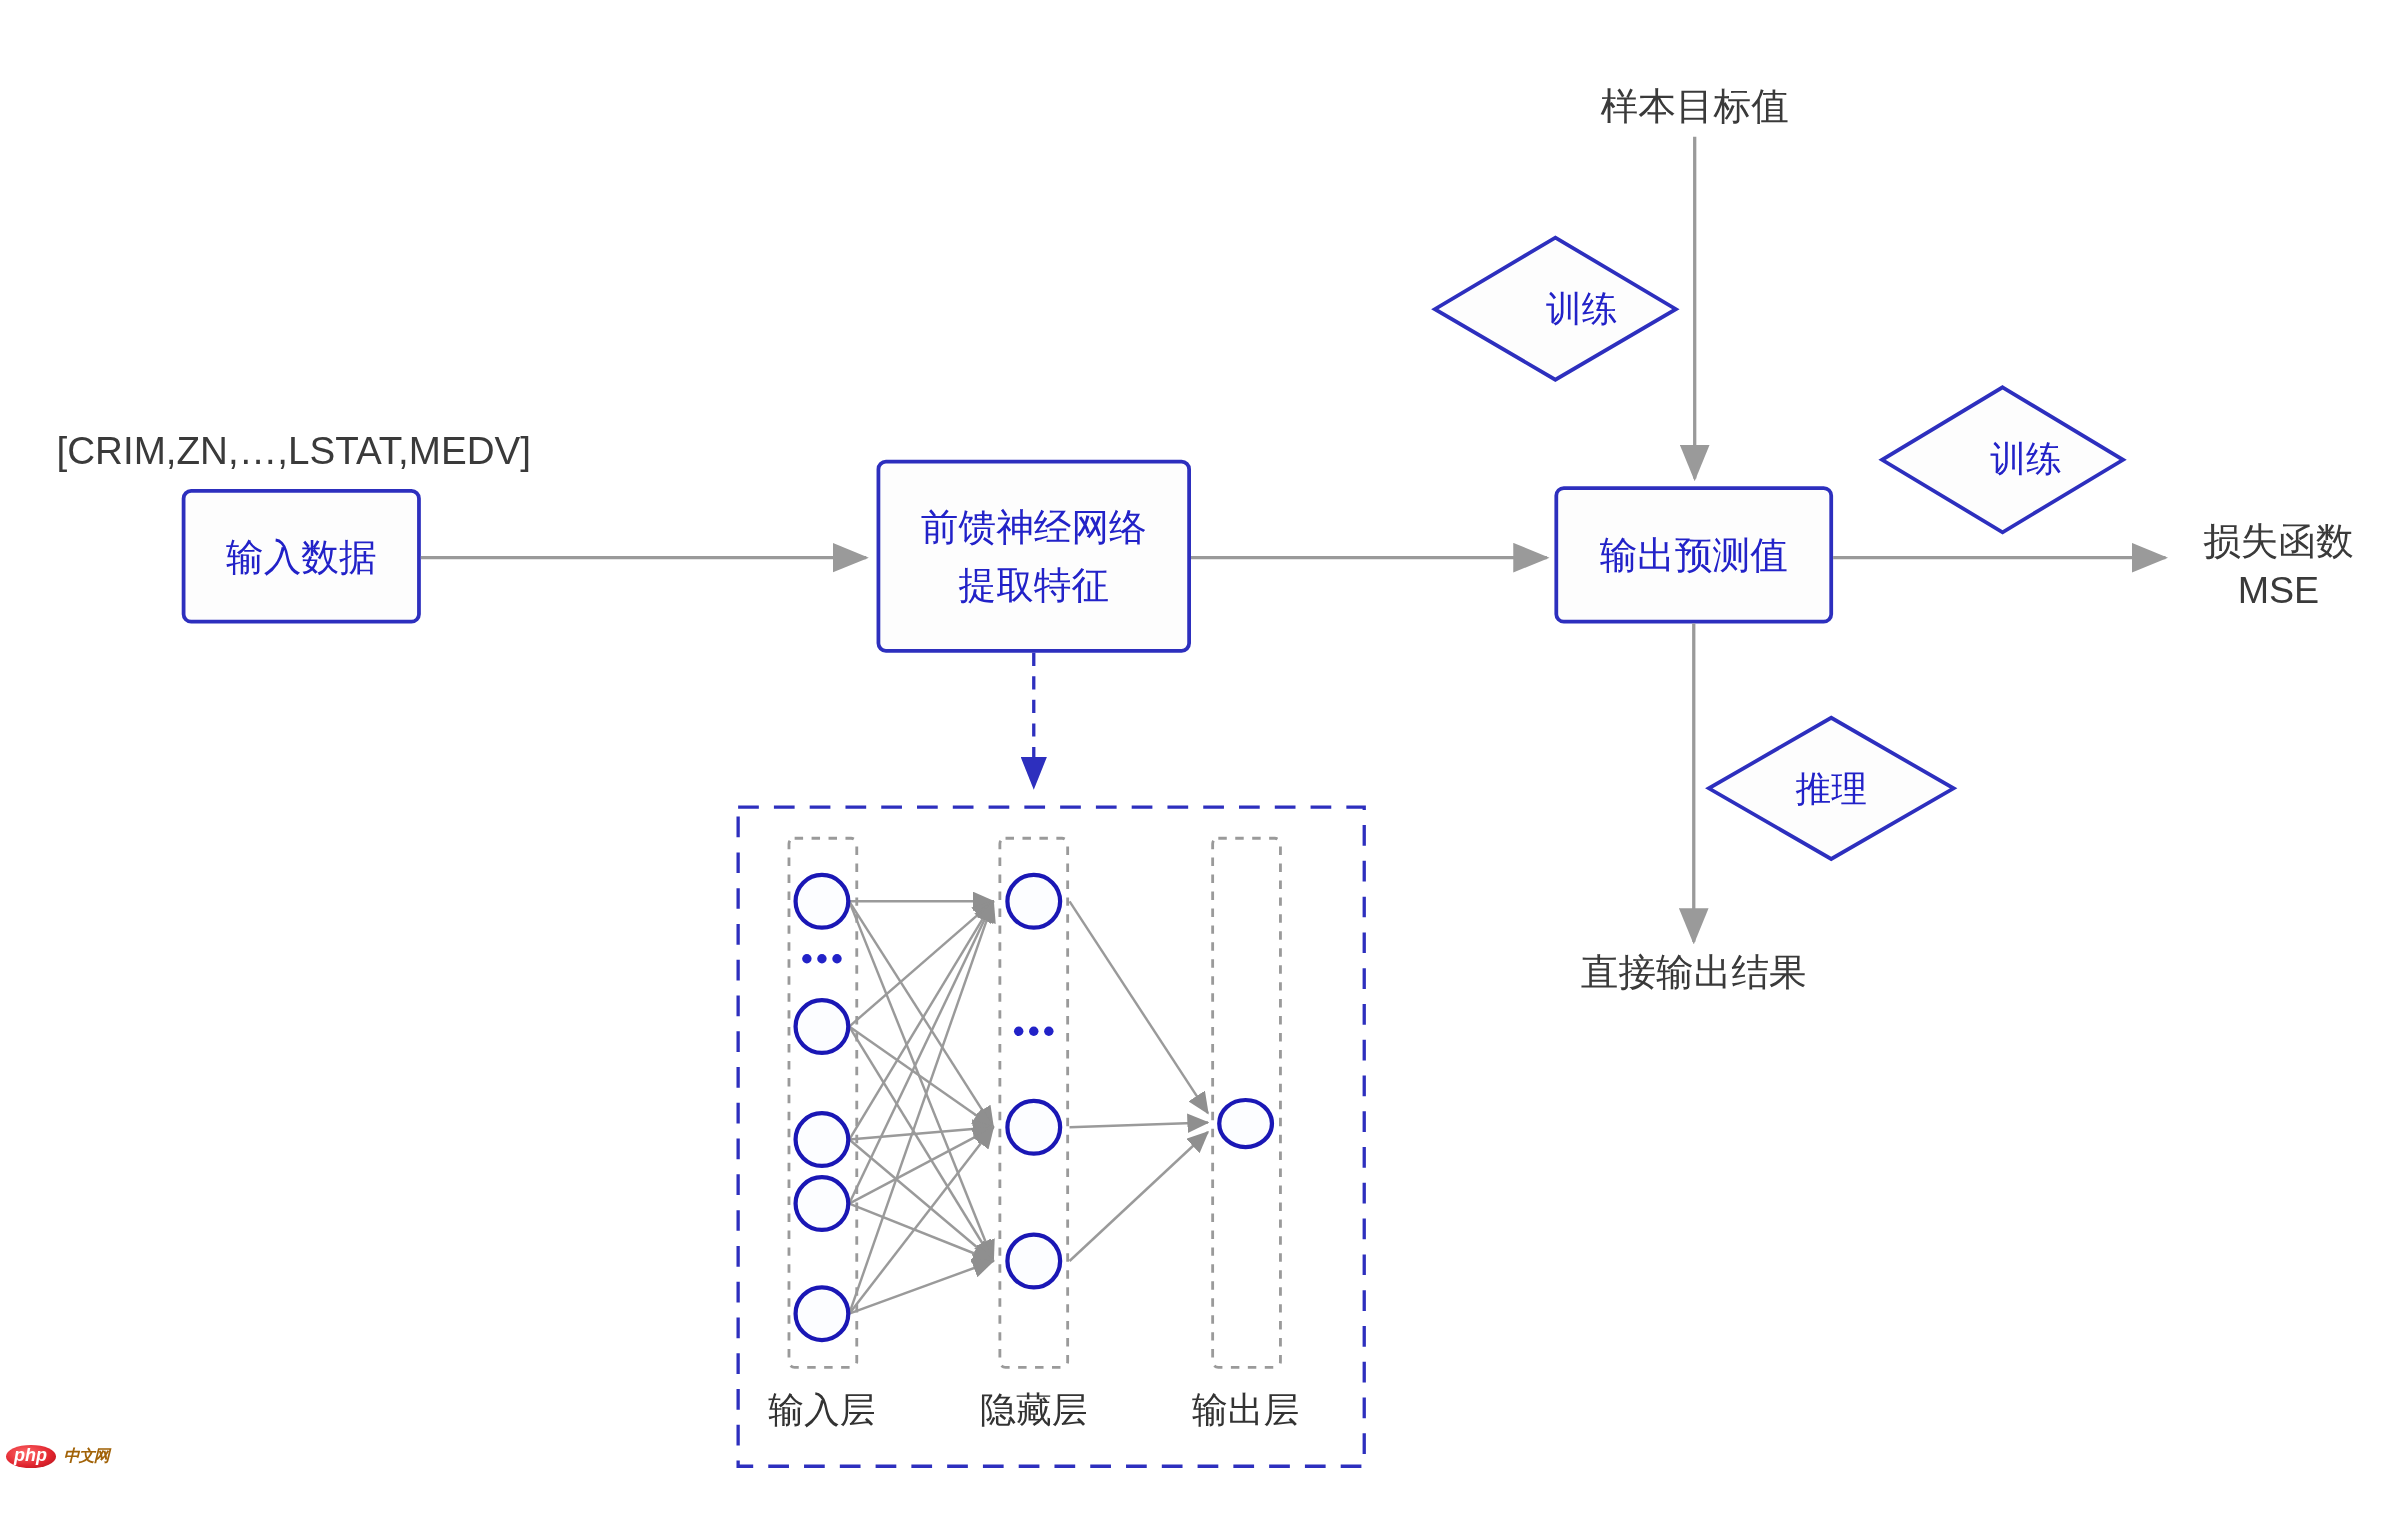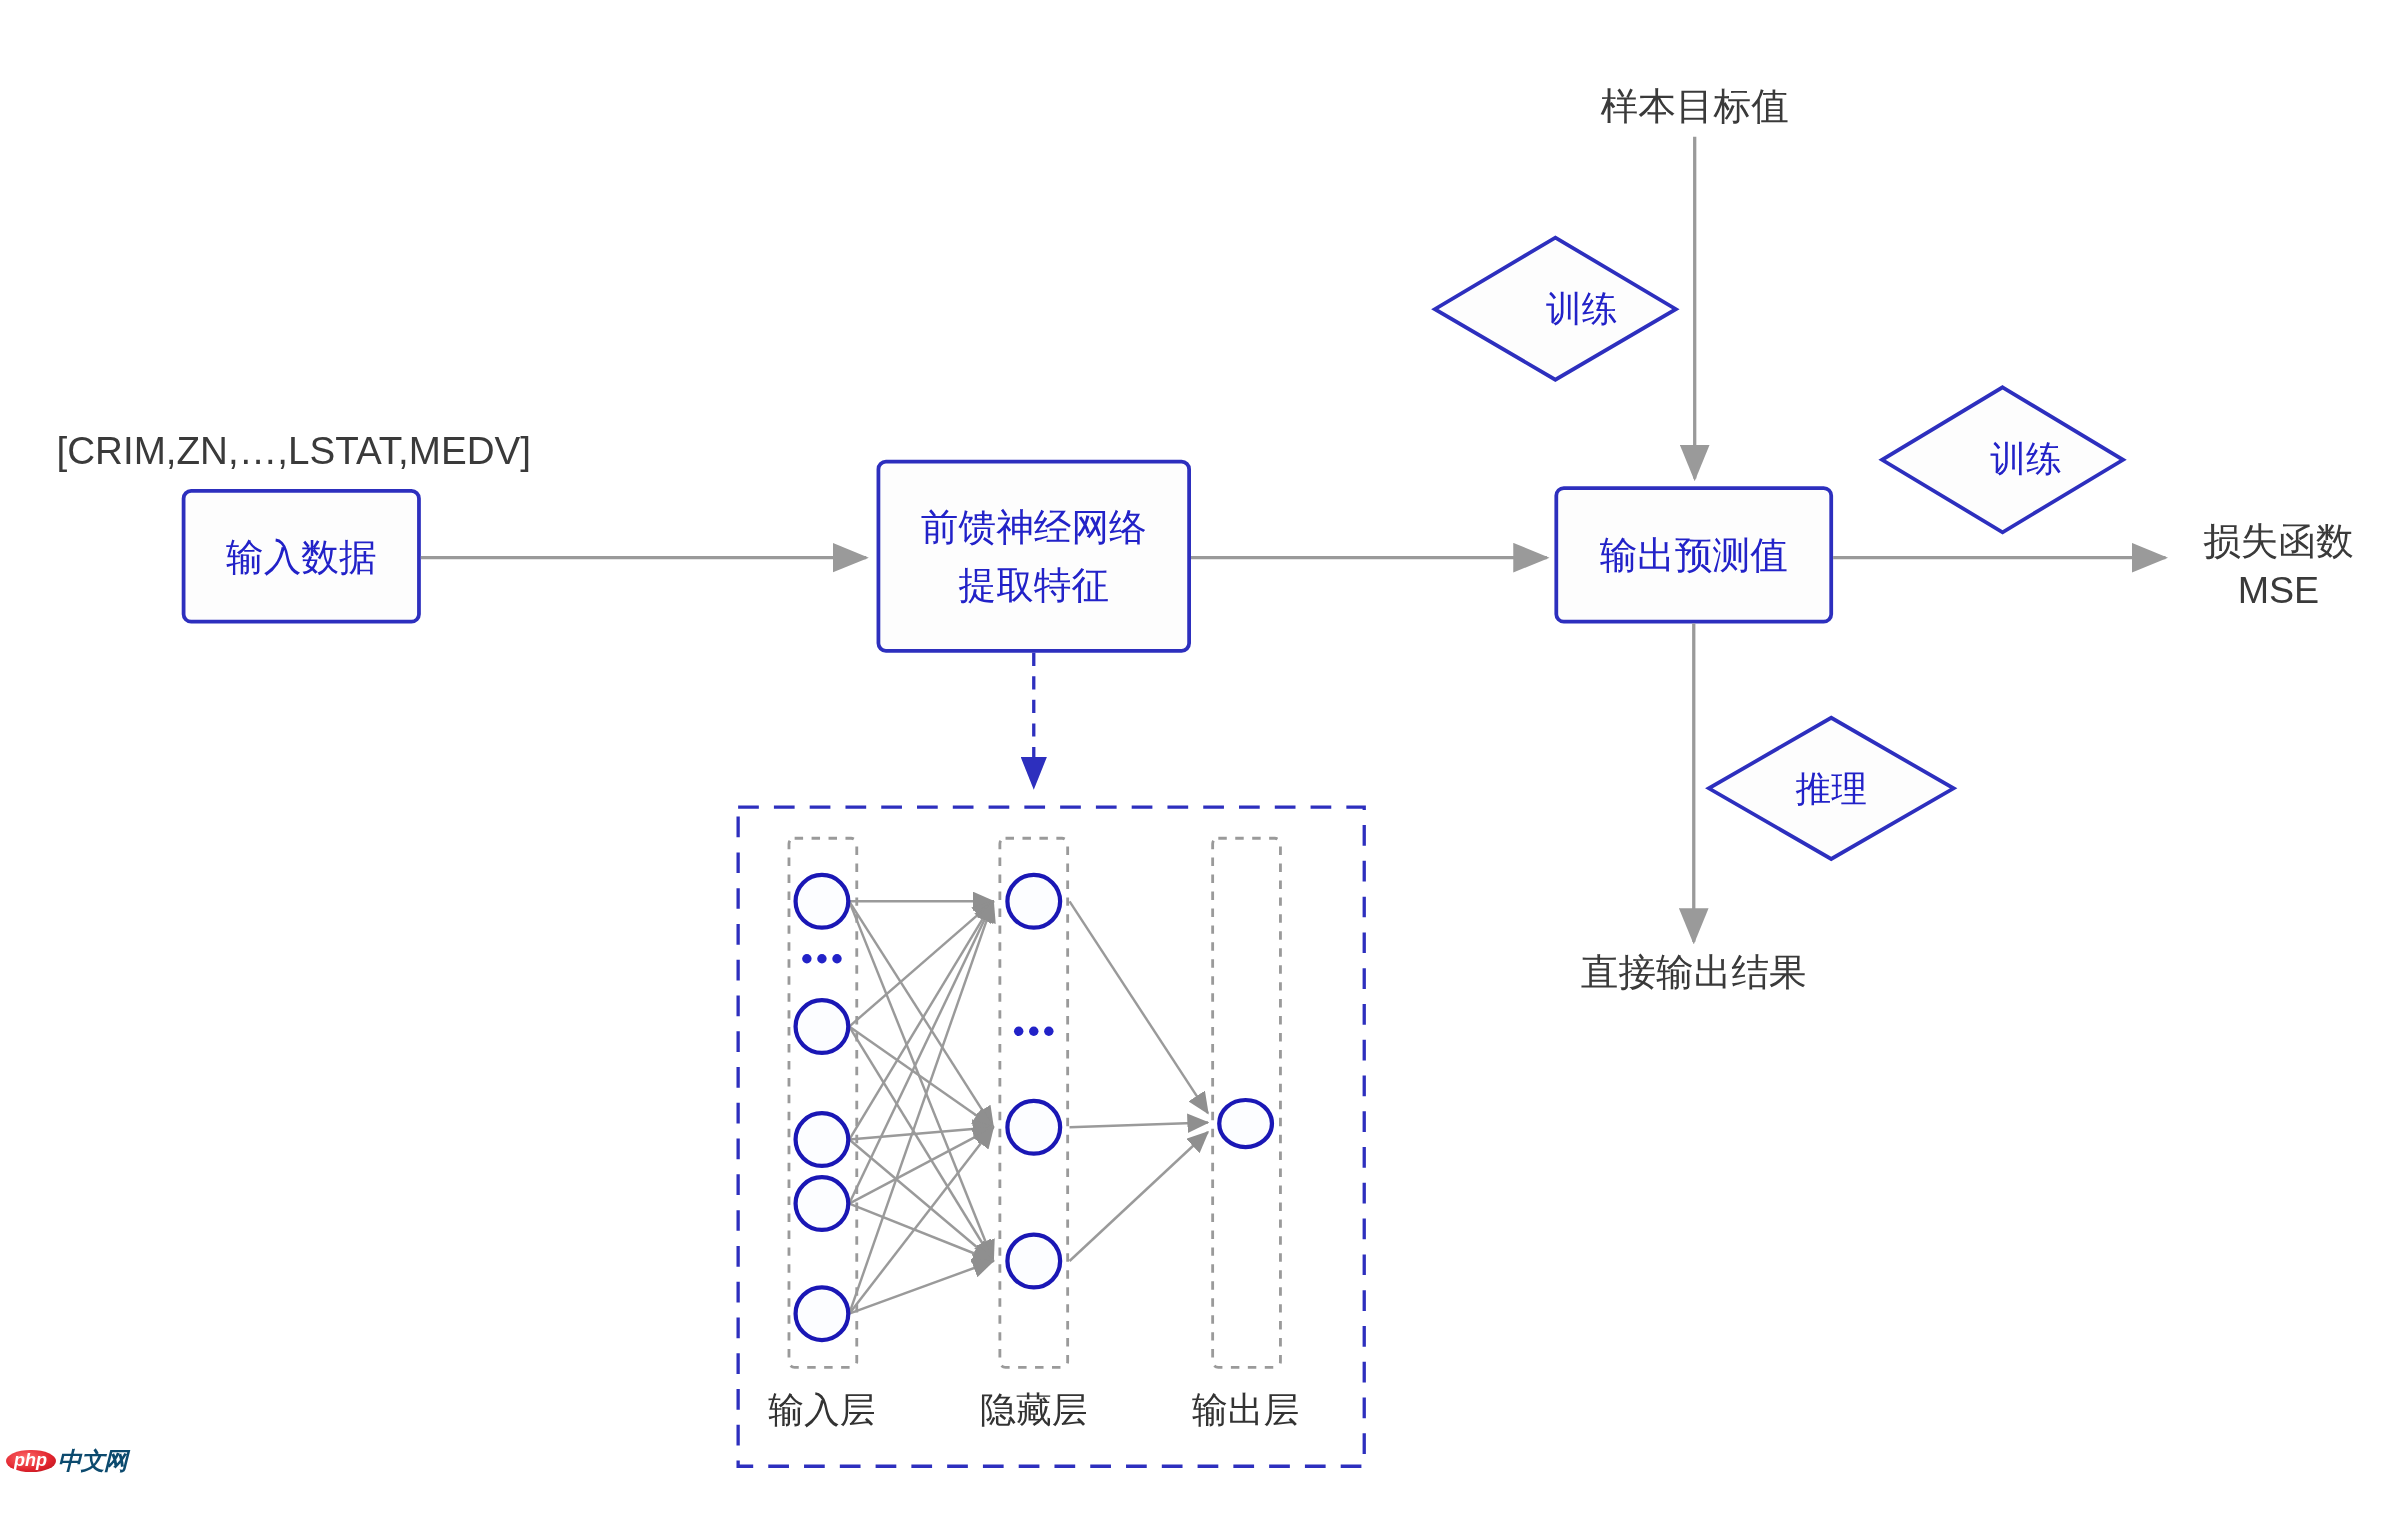--- a/index.html
+++ b/index.html
@@ -106,38 +106,38 @@
   }
   .ellipsis-dot {
     fill: #2222c8;
   }
   .watermark-wrap {
     position: absolute;
     left: 5.6px;
     top: 1445px;
     display: flex;
     align-items: center;
-    gap: 2px;
+    gap: 8px;
     text-align: center;
   }
   .wm-badge {
     background: radial-gradient(ellipse at 40% 35%, #ff6a6a 0%, #e0232d 60%, #a8121a 100%);
     color: #ffffff;
     font-family: "Liberation Sans", "DejaVu Sans", sans-serif;
     font-size: 18px;
     font-weight: bold;
     font-style: italic;
     border-radius: 50%;
     padding: 0.9px 8.5px 2.8px 8.5px;
     line-height: 1.05;
   }
   .wm-text {
-    color: #0c4a6e;
-    font-family: "Liberation Sans", "DejaVu Sans", sans-serif;
-    font-size: 24px;
+    color: #a16207;
+    font-family: "Liberation Sans", "DejaVu Sans", sans-serif;
+    font-size: 16px;
     font-weight: bold;
     font-style: italic;
     letter-spacing: -0.9px;
   }
 </style>
 </head>
 <body>
 
 <div id="diagram-root">
   <svg class="diagram" viewBox="0 0 2547 1635" xmlns="http://www.w3.org/2000/svg">

